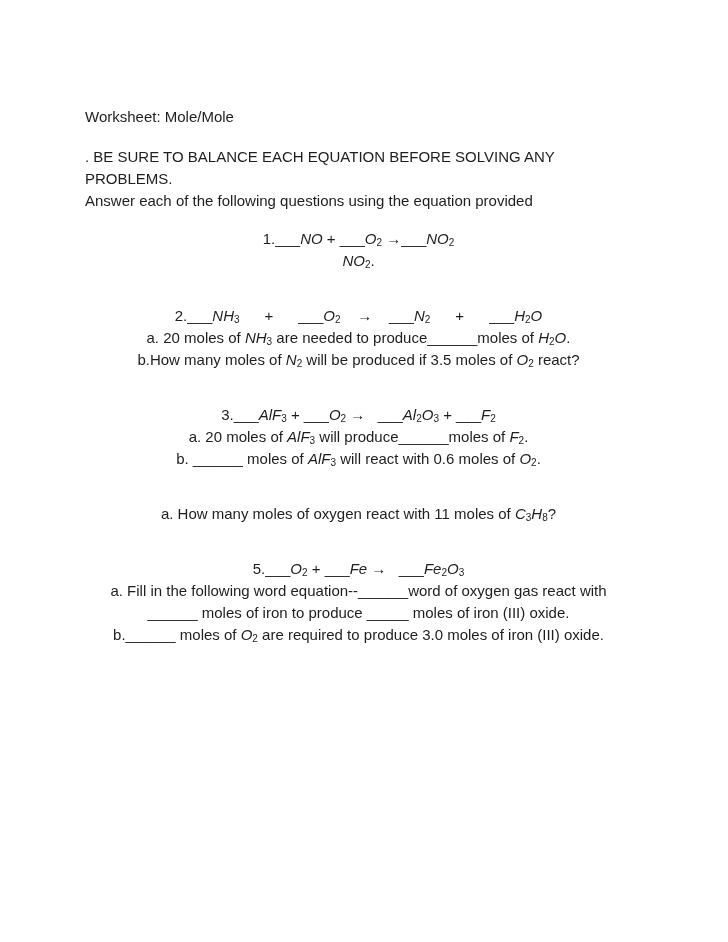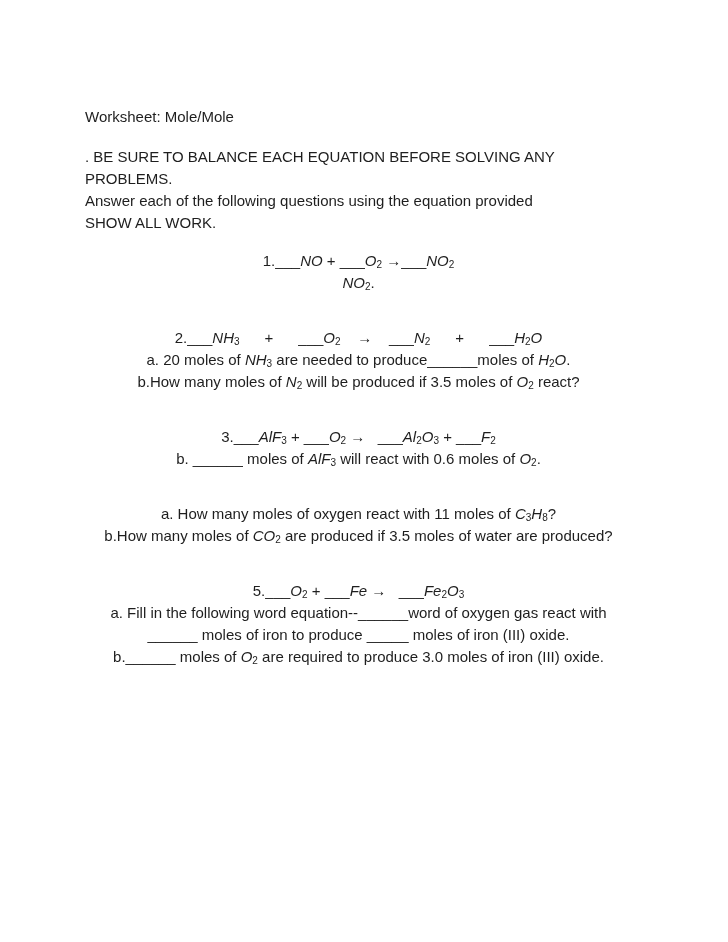--- a/index.html
+++ b/index.html
@@ -36,38 +36,37 @@
 </head>
 <body>
 
 <div class="page">
   <div class="title-block">
     <div class="line">Worksheet: Mole/Mole</div>
   </div>
   <div class="intro-block">
       <div class="line"><span>. BE SURE TO BALANCE EACH EQUATION BEFORE SOLVING ANY PROBLEMS.</span></div>
       <div class="line"><span>Answer each of the following questions using the equation provided</span></div>
-      <div class="line"><span>SHOW ALL WORK.</span></div>
     </div>
   <div class="question-block">
       <div class="line"><span>1.___</span><span class="it">NO</span><span> + ___</span><span class="it">O</span><sub>2</sub><span> →___</span><span class="it">NO</span><sub>2</sub></div>
       <div class="line"><span class="it">NO</span><sub>2</sub><span>.</span></div>
     </div>
   <div class="question-block">
       <div class="line"><span>2.___</span><span class="it">NH</span><sub>3</sub><span>      +      ___</span><span class="it">O</span><sub>2</sub><span>    →    ___</span><span class="it">N</span><sub>2</sub><span>      +      ___</span><span class="it">H</span><sub>2</sub><span class="it">O</span></div>
       <div class="line"><span>a. 20 moles of </span><span class="it">NH</span><sub>3</sub><span> are needed to produce______</span><span>moles of </span><span class="it">H</span><sub>2</sub><span class="it">O</span><span>.</span></div>
       <div class="line"><span>b.How many moles of </span><span class="it">N</span><sub>2</sub><span> will be produced if 3.5 moles of </span><span class="it">O</span><sub>2</sub><span> react?</span></div>
     </div>
   <div class="question-block">
       <div class="line"><span>3.___</span><span class="it">AlF</span><sub>3</sub><span> + ___</span><span class="it">O</span><sub>2</sub><span> →   ___</span><span class="it">Al</span><sub>2</sub><span class="it">O</span><sub>3</sub><span> + ___</span><span class="it">F</span><sub>2</sub></div>
+      <div class="line"><span>a. 20 moles of </span><span class="it">AlF</span><sub>3</sub><span> will produce______</span><span>moles of </span><span class="it">F</span><sub>2</sub><span>.</span></div>
       <div class="line"><span>b. ______ moles of </span><span class="it">AlF</span><sub>3</sub><span> will react with 0.6 moles of </span><span class="it">O</span><sub>2</sub><span>.</span></div>
     </div>
   <div class="question-block">
       <div class="line"><span>a. How many moles of oxygen react with 11 moles of </span><span class="it">C</span><sub>3</sub><span class="it">H</span><sub>8</sub><span>?</span></div>
-      <div class="line"><span>b.How many moles of </span><span class="it">CO</span><sub>2</sub><span> are produced if 3.5 moles of water are produced?</span></div>
     </div>
   <div class="question-block">
       <div class="line"><span>5.___</span><span class="it">O</span><sub>2</sub><span> + ___</span><span class="it">Fe</span><span> →   ___</span><span class="it">Fe</span><sub>2</sub><span class="it">O</span><sub>3</sub></div>
       <div class="line"><span>a. Fill in the following word equation--______</span><span>word of oxygen gas react with</span></div>
       <div class="line"><span>______ moles of iron to produce _____ moles of iron (III) oxide.</span></div>
       <div class="line"><span>b.______ moles of </span><span class="it">O</span><sub>2</sub><span> are required to produce 3.0 moles of iron (III) oxide.</span></div>
     </div>
 </div>
 
 </body></html>

